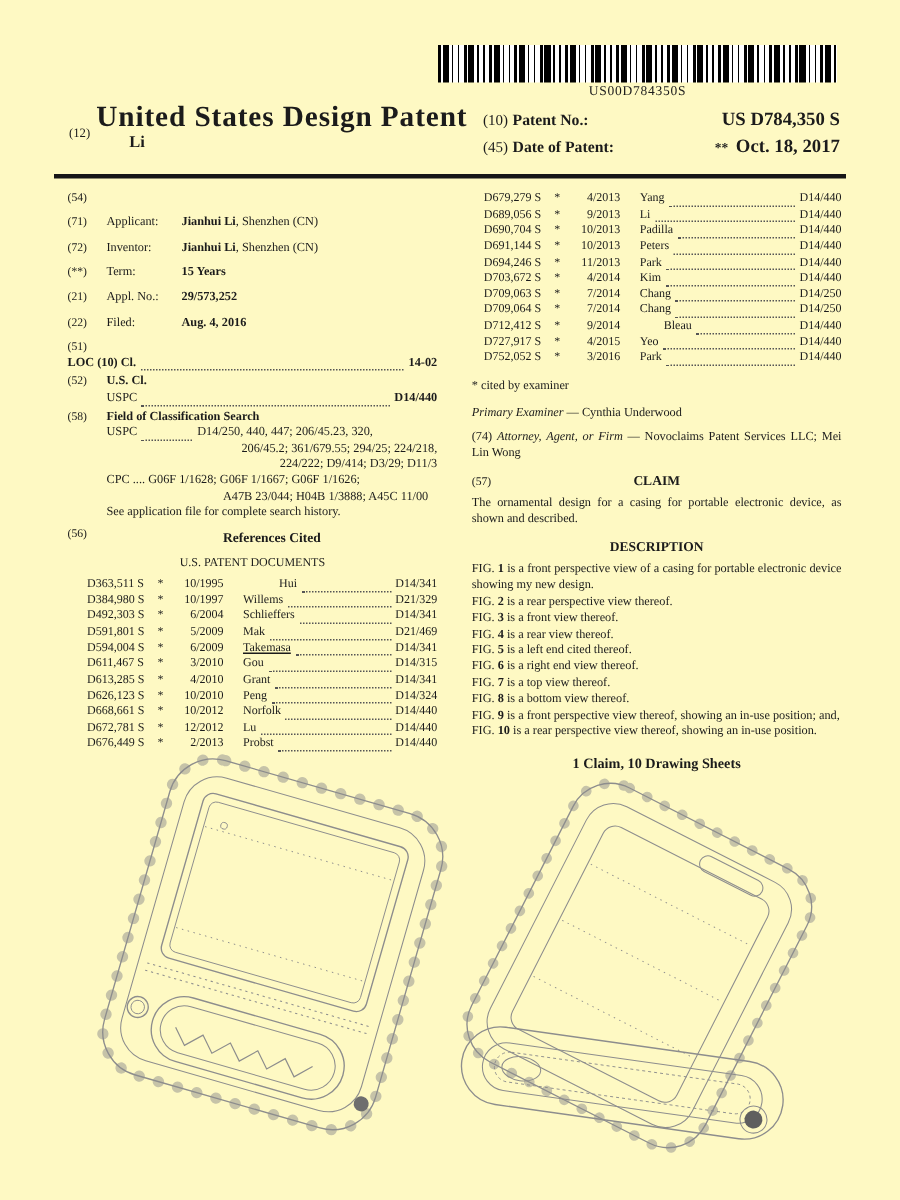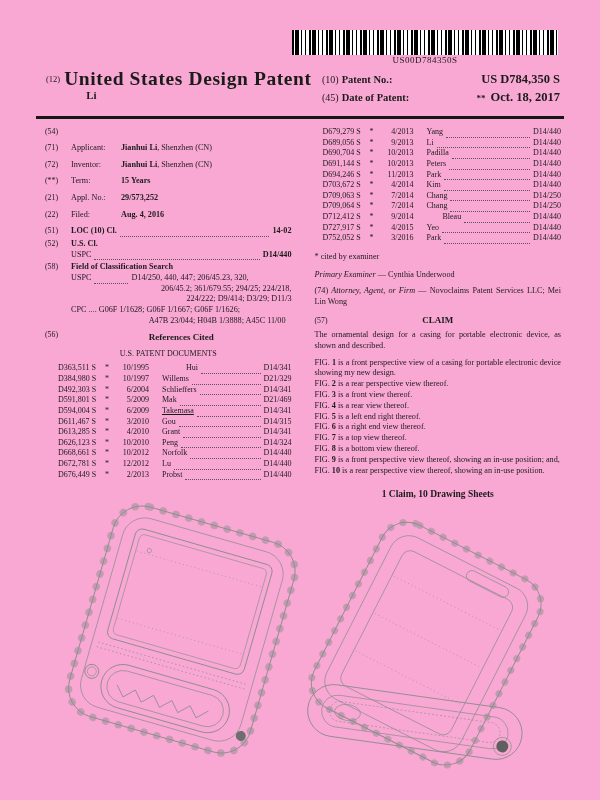--- a/index.html
+++ b/index.html
@@ -1,23 +1,23 @@
 <!DOCTYPE html>
 <html><head>
 <meta charset="utf-8">
 <style>
   html,body{margin:0;padding:0;background:#e8e8e8;}
-  .page{position:relative;width:600px;height:800px;background:#f9a8d4;margin:0 auto;
+  .page{position:relative;width:600px;height:800px;background:#fef9c3;margin:0 auto;
         font-family:"Liberation Serif",serif;color:#1b1b1b;overflow:hidden;}
   
   .barcode{position:absolute;top:30px;left:292px;width:266px;height:25px;
     background:repeating-linear-gradient(90deg,#000 0 2px,#fff 2px 3px,#000 3px 7px,#fff 7px 9px,#000 9px 10px,#fff 10px 13px,#000 13px 14px,#fff 14px 17px);}
   .barcode-text{position:absolute;top:55px;left:292px;width:266px;text-align:center;font-size:9px;letter-spacing:.5px;}
   .hdr{position:absolute;top:68px;left:46px;width:514px;}
-  .hdr-title-row{display:flex;align-items:flex-start;}
+  .hdr-title-row{display:flex;align-items:center;}
   .tag{font-size:8.5px;padding-top:6px;margin-right:4px;}
   .doc-title{font-size:19.5px;font-weight:bold;letter-spacing:.6px;white-space:nowrap;}
   .hdr-inventor{font-size:11px;font-weight:bold;margin-left:22px;margin-top:-1px;}
   .hdr-right{position:absolute;right:0;top:4px;width:238px;font-size:10.5px;}
   .hdr-line{display:flex;align-items:baseline;margin-bottom:3px;}
   .hdr-line .tag2{font-size:10px;margin-right:3px;}
   .hdr-line .lab{font-weight:bold;}
   .hdr-line .val{margin-left:auto;font-weight:bold;font-size:12.5px;white-space:nowrap;}
   .stars{font-size:9px;margin-right:5px;}
   .rule{position:absolute;top:116px;left:36px;width:528px;height:3px;background:#161616;}
@@ -109,21 +109,21 @@
       <div class="it">
           <span class="n">(21)</span>
         <div class="bd"><span class="lbl">Appl. No.:</span><span class="b">29/573,252</span></div>
         </div>
 
       <div class="it">
           <span class="n">(22)</span>
         <div class="bd"><span class="lbl">Filed:</span><span class="b">Aug. 4, 2016</span></div>
         </div>
 
-      <div class="it" style="margin-bottom:2px;">
+      <div class="it" style="margin-bottom:2px;flex-direction:column;">
           <span class="n">(51)</span>
         <div class="bd leadrow">
             <span class="b">LOC (10) Cl.</span>
             <span class="lead"></span>
             <span class="b">14-02</span>
           </div>
         </div>
 
       <div class="it" style="margin-bottom:2px;">
           <span class="n">(52)</span>
@@ -143,20 +143,21 @@
           <div class="b">Field of Classification Search</div>
           <div class="leadrow">
               <span>USPC</span>
               <span class="lead" style="max-width:34px;"></span>
               <span>D14/250, 440, 447; 206/45.23, 320,</span>
             </div>
           <div class="rt">206/45.2; 361/679.55; 294/25; 224/218,</div>
           <div class="rt">224/222; D9/414; D3/29; D11/3</div>
           <div><span>CPC</span> <span>....</span> <span>G06F 1/1628; G06F 1/1667; G06F 1/1626;</span></div>
           <div class="rt" style="padding-right:6px;">A47B 23/044; H04B 1/3888; A45C 11/00</div>
+          <div>See application file for complete search history.</div>
         </div>
         </div>
 
       <div class="it" style="margin-bottom:1px;">
           <span class="n">(56)</span>
         <div class="bd ctr refs-title">References Cited</div>
         </div>
       <div class="ctr refs-sub">U.S. PATENT DOCUMENTS</div>
 
       <div>
@@ -345,27 +346,28 @@
 
       <div class="cited">* cited by examiner</div>
 
       <div class="para"><span class="ital">Primary Examiner</span> <span>— Cynthia Underwood</span></div>
 
       <div class="para"><span>(74)</span> <span class="ital">Attorney, Agent, or Firm</span> <span>— Novoclaims Patent Services LLC; Mei Lin Wong</span></div>
 
       <div class="sec-head"><span class="sec-num">(57)</span><span>CLAIM</span></div>
       <div class="para">The ornamental design for a casing for portable electronic device, as shown and described.</div>
 
+      <div class="sec-head"><span>DESCRIPTION</span></div>
 
       <div>
           <div class="fig-line"><span>FIG.</span> <span class="b">1</span> <span>is a front perspective view of a casing for portable electronic device showing my new design.</span></div>
           <div class="fig-line"><span>FIG.</span> <span class="b">2</span> <span>is a rear perspective view thereof.</span></div>
           <div class="fig-line"><span>FIG.</span> <span class="b">3</span> <span>is a front view thereof.</span></div>
           <div class="fig-line"><span>FIG.</span> <span class="b">4</span> <span>is a rear view thereof.</span></div>
-          <div class="fig-line"><span>FIG.</span> <span class="b">5</span> <span>is a left end right thereof.</span></div>
+          <div class="fig-line"><span>FIG.</span> <span class="b">5</span> <span>is a left end cited thereof.</span></div>
           <div class="fig-line"><span>FIG.</span> <span class="b">6</span> <span>is a right end view thereof.</span></div>
           <div class="fig-line"><span>FIG.</span> <span class="b">7</span> <span>is a top view thereof.</span></div>
           <div class="fig-line"><span>FIG.</span> <span class="b">8</span> <span>is a bottom view thereof.</span></div>
           <div class="fig-line"><span>FIG.</span> <span class="b">9</span> <span>is a front perspective view thereof, showing an in-use position; and,</span></div>
           <div class="fig-line"><span>FIG.</span> <span class="b">10</span> <span>is a rear perspective view thereof, showing an in-use position.</span></div>
         </div>
 
       <div class="footer-line">1 Claim, 10 Drawing Sheets</div>
     </div>
   </div>

